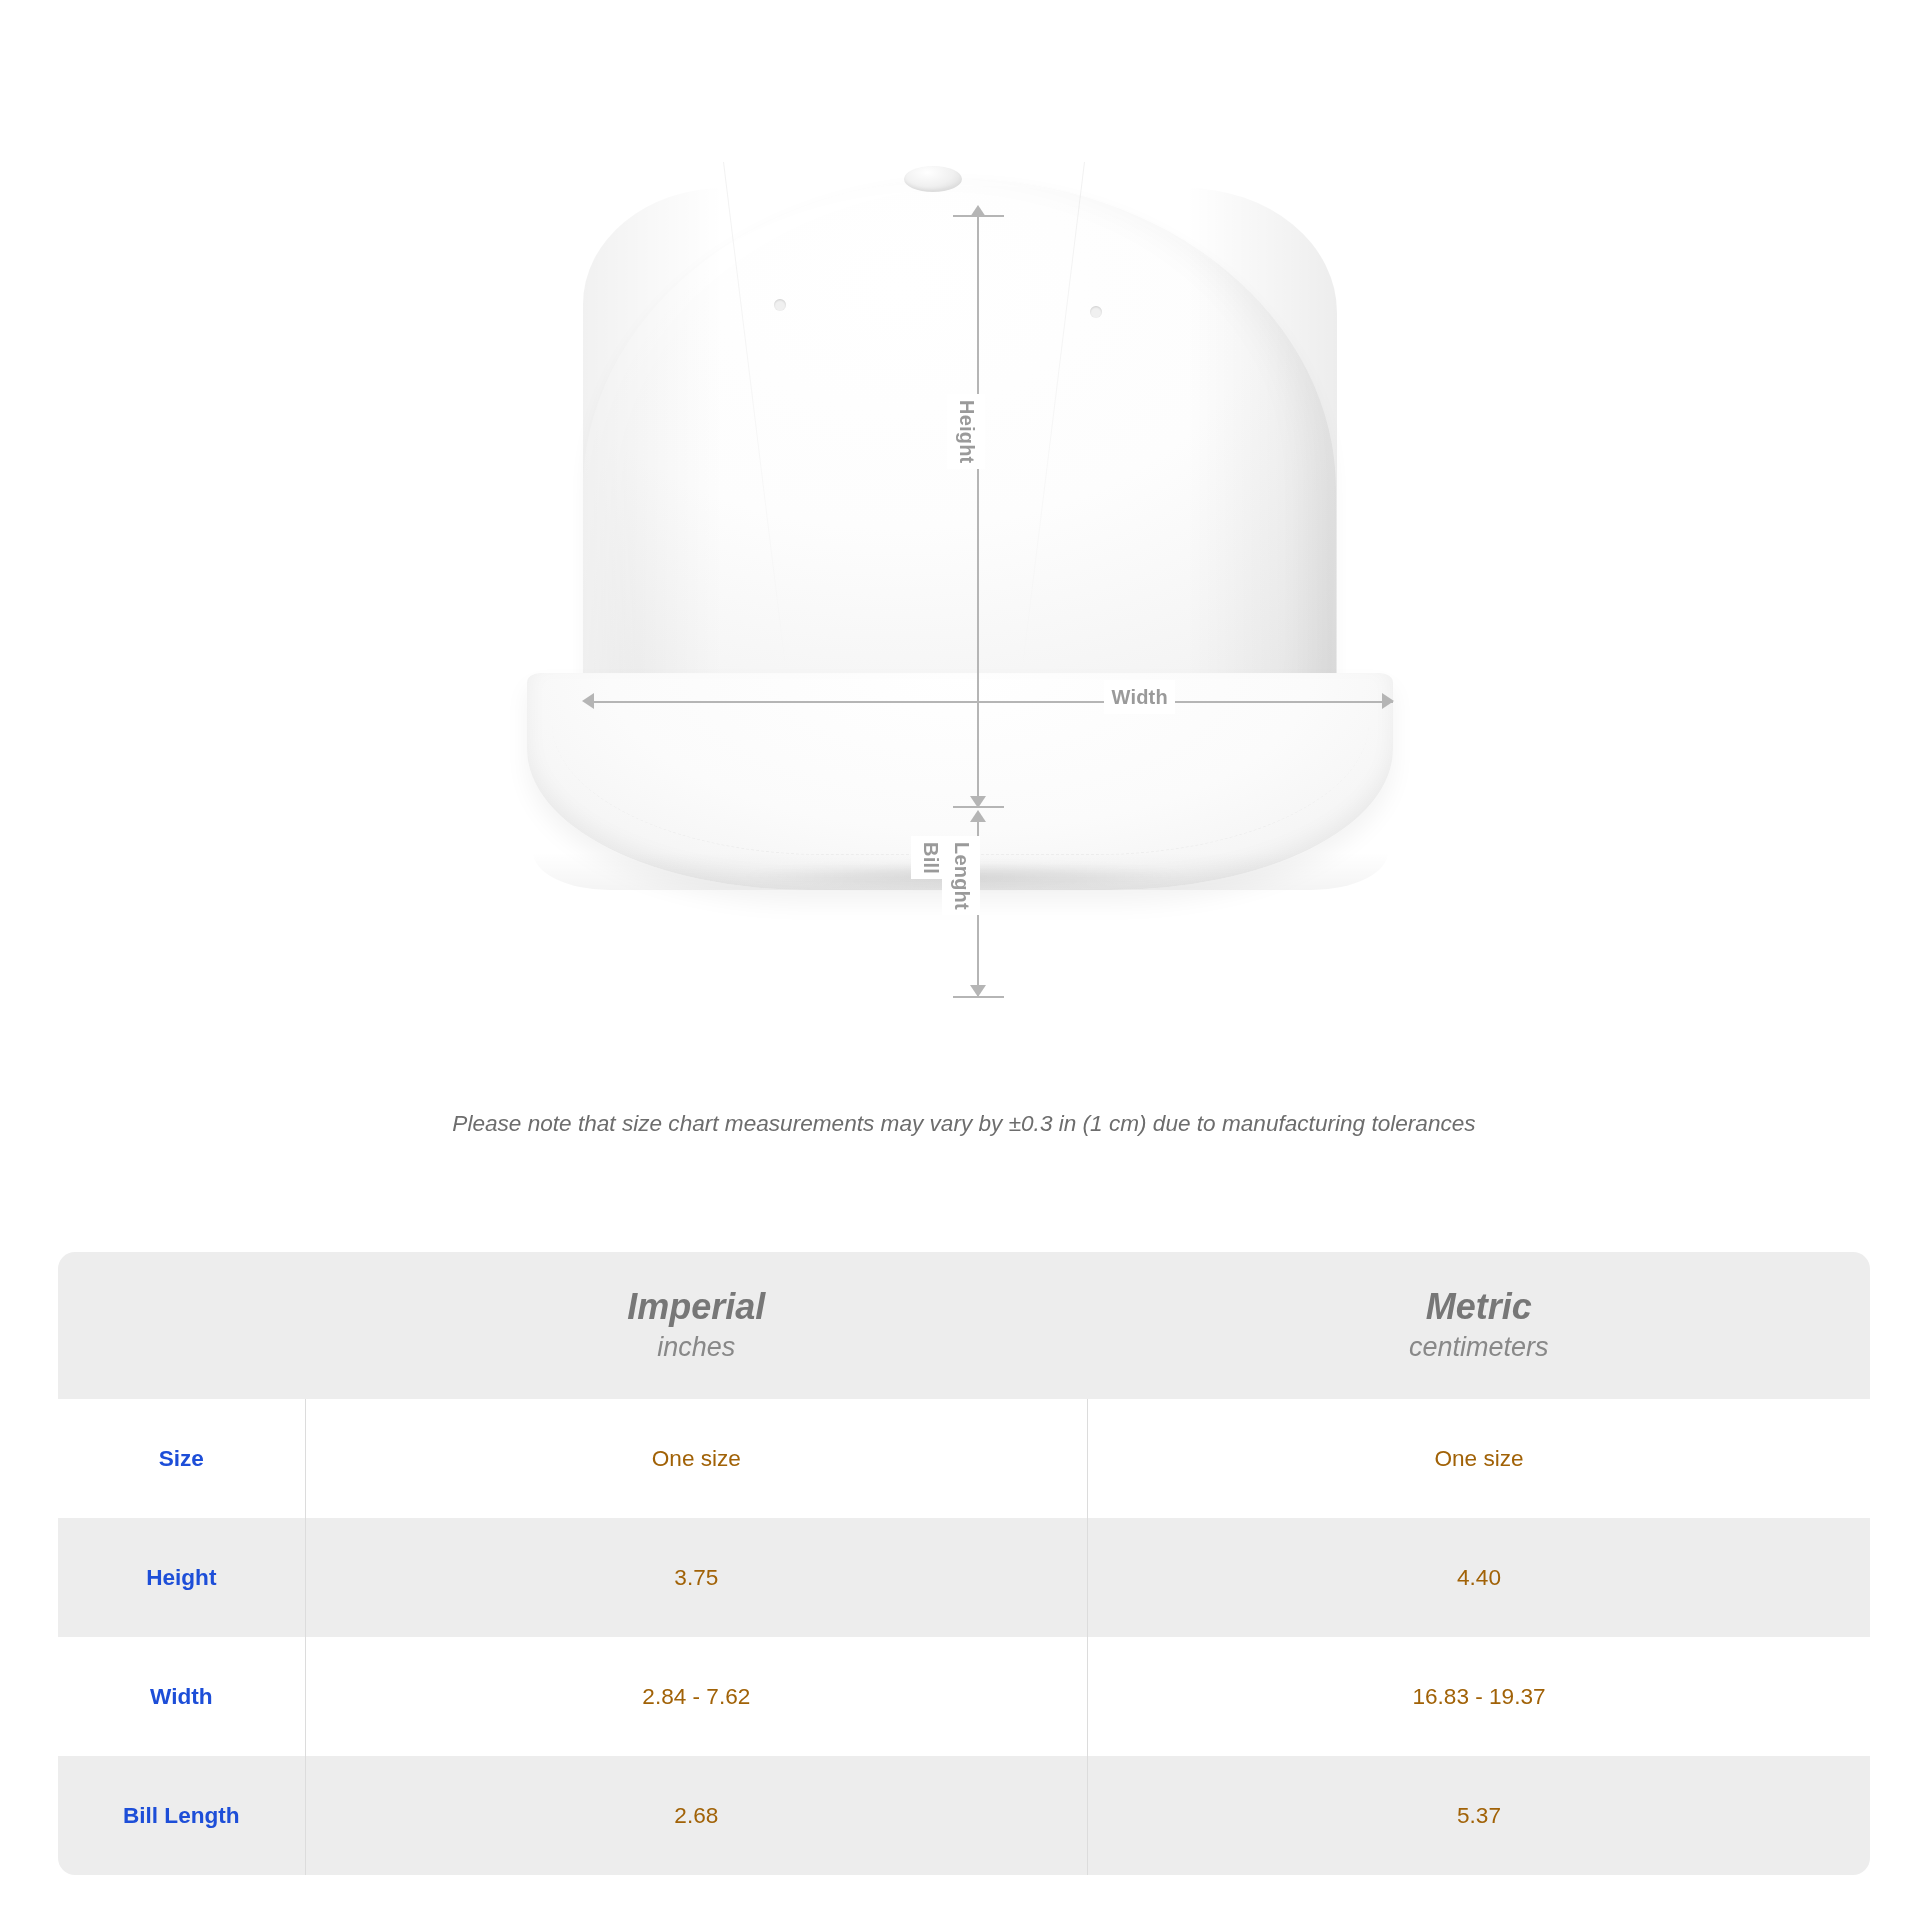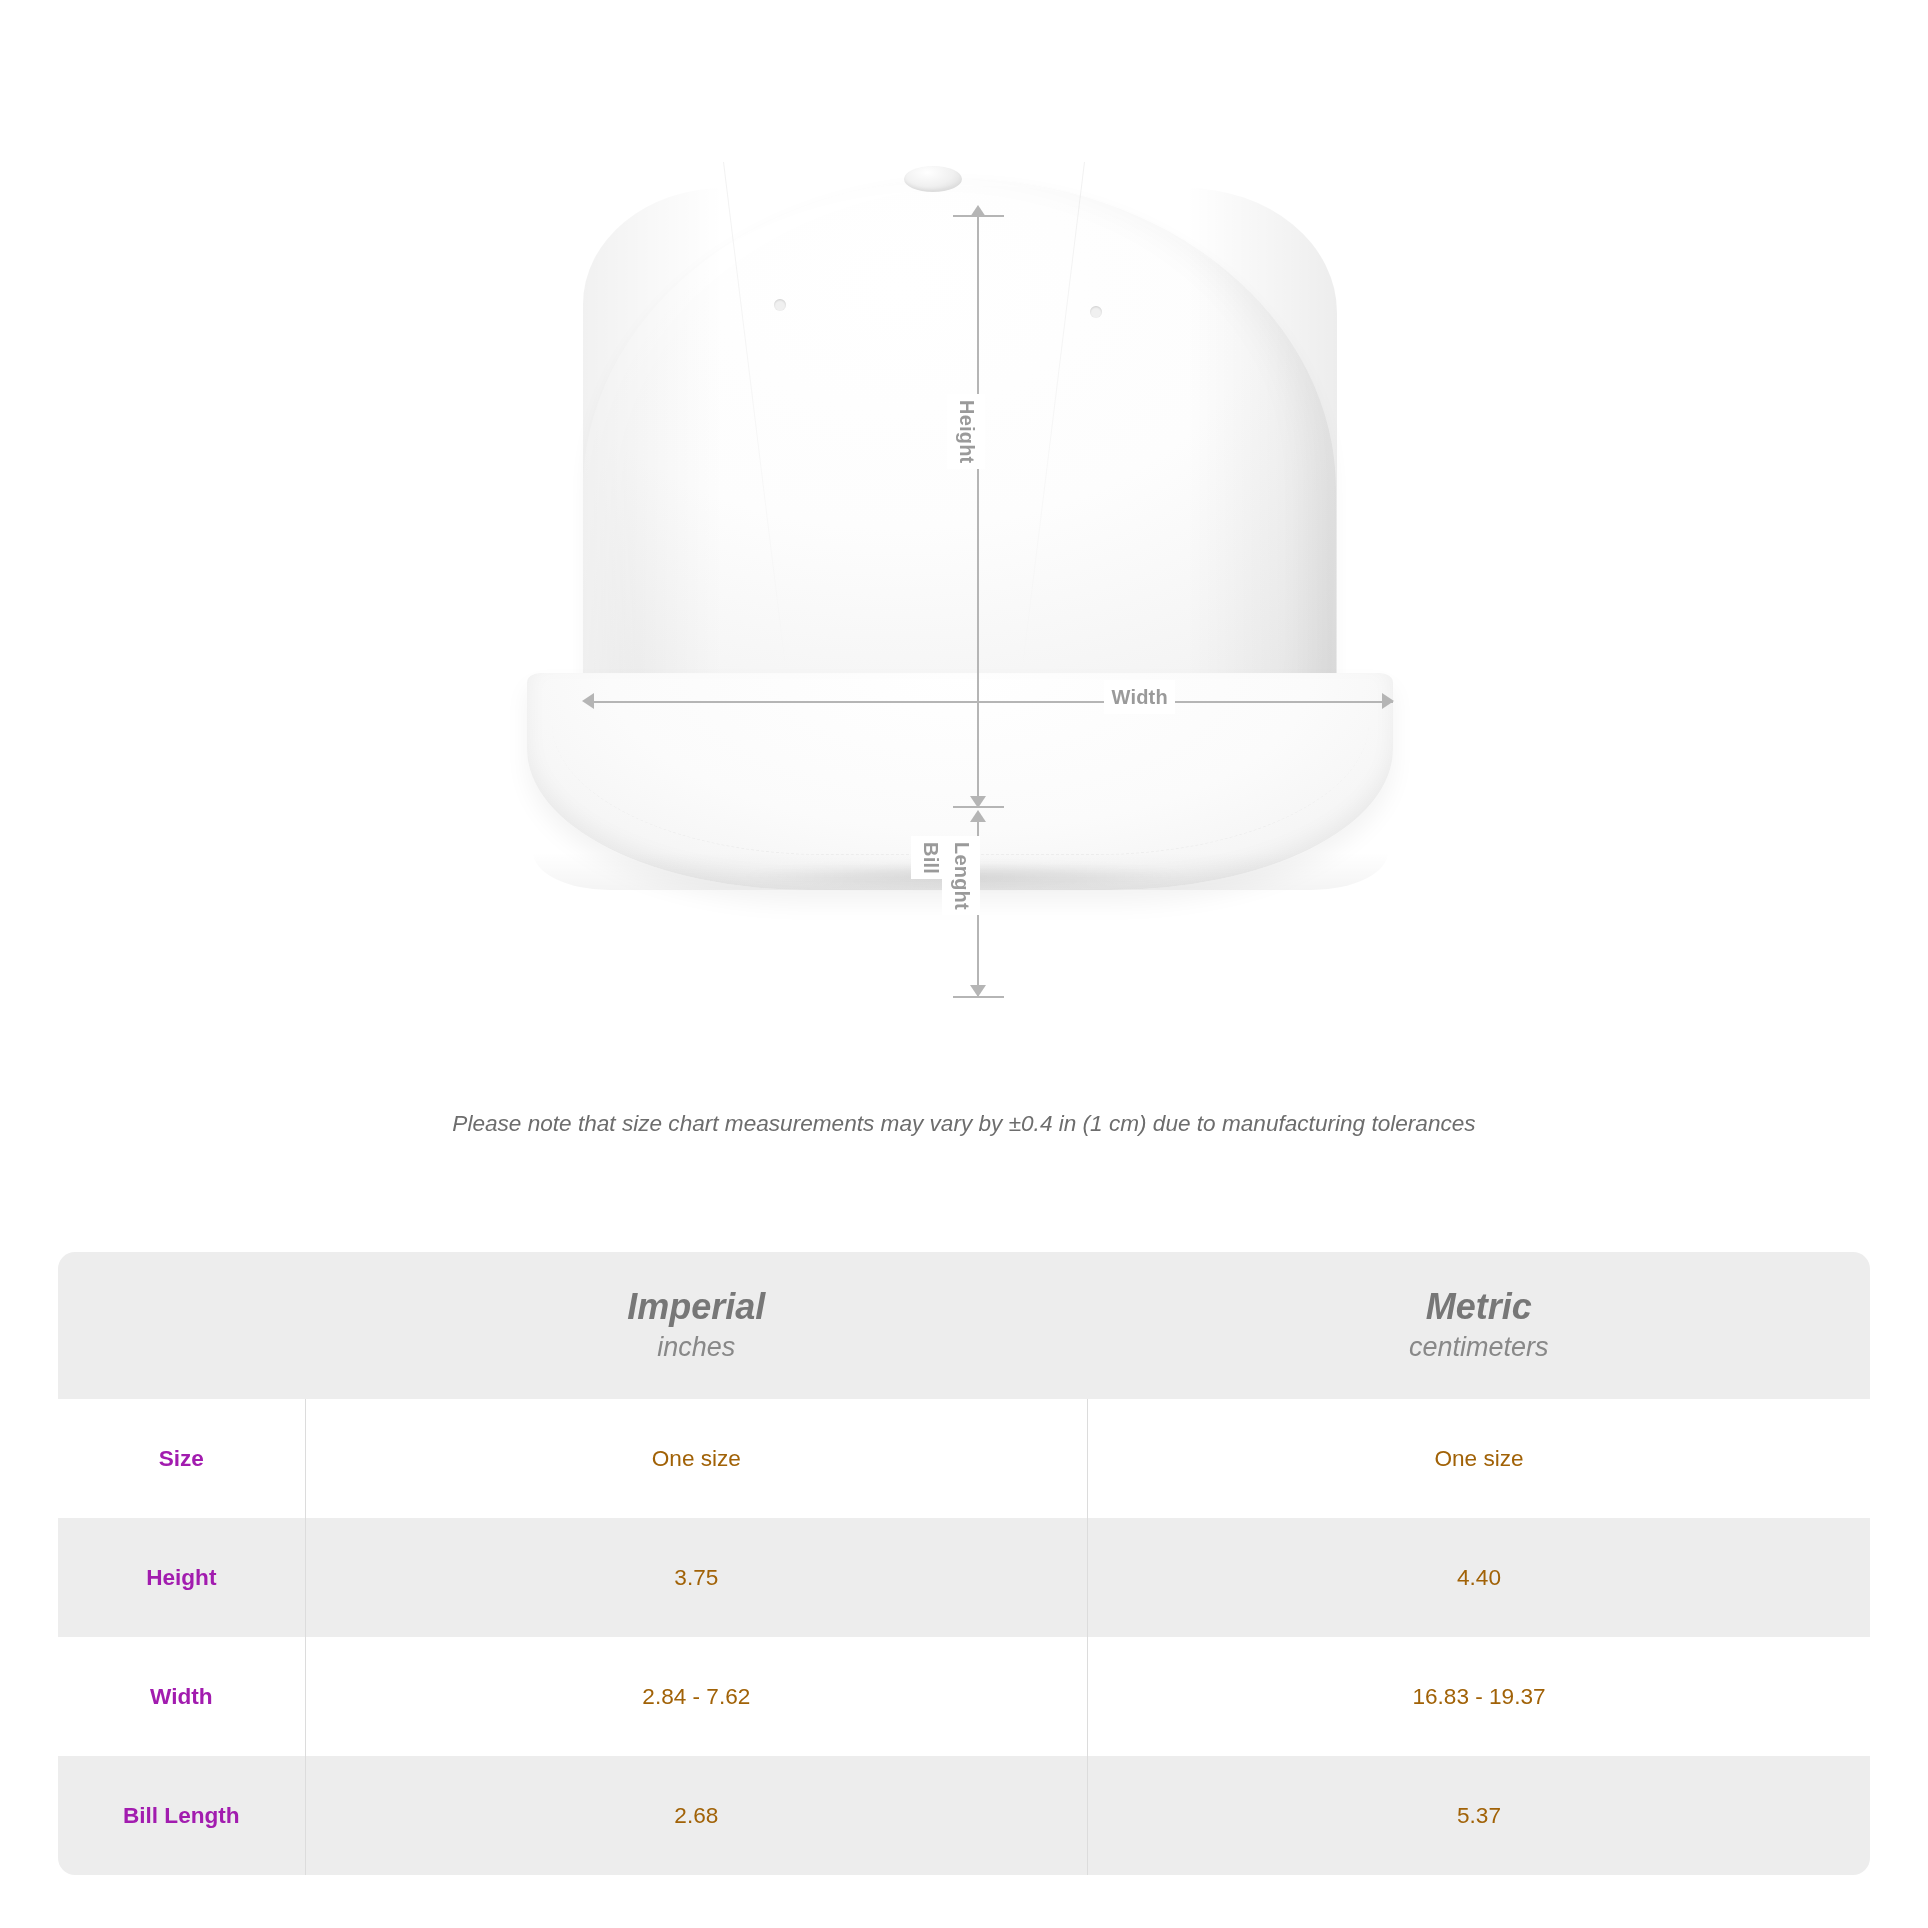--- a/index.html
+++ b/index.html
@@ -257,21 +257,21 @@
 
   .body-row td {
     height: 119px;
     text-align: center;
     vertical-align: middle;
     font-size: 22.6px;
     color: #a16207;
   }
   .body-row td.rowlabel {
     font-weight: bold;
-    color: #a21caf;
+    color: #1d4ed8;
   }
   .body-row.shaded td {
     background: #ededed;
   }
   .body-row.plain td {
     background: #ffffff;
   }
   .body-row td.divided {
     border-left: 0.9px solid #dcdcdc;
   }
@@ -316,21 +316,21 @@
 
     <div class="measure-line v-line" style="left:977px; top:819px; height:179px;"></div>
     <div class="arrow arrow-up" style="left:970px; top:810px;"></div>
     <div class="arrow arrow-down" style="left:970px; top:985px;"></div>
     <div class="tick" style="left:953px; top:996px; width:51px;"></div>
     <div class="measure-label vertical" style="left:911px; top:836px;">Bill</div>
     <div class="measure-label vertical" style="left:942px; top:836px;">Lenght</div>
   </div>
 
   <div class="title-block">
-    <p class="chart-subtitle">Please note that size chart measurements may vary by ±0.4 in (1 cm) due to manufacturing tolerances</p>
+    <p class="chart-subtitle">Please note that size chart measurements may vary by ±0.3 in (1 cm) due to manufacturing tolerances</p>
   </div>
 
   <div class="table-wrap">
     <table class="size-table">
       <colgroup>
         <col class="col-label">
         <col class="col-unit">
         <col class="col-unit">
       </colgroup>
       <tbody>

